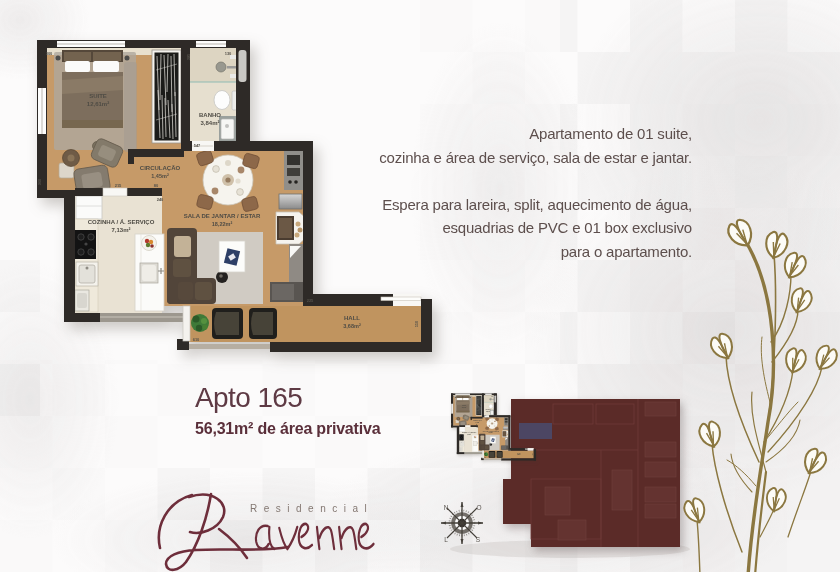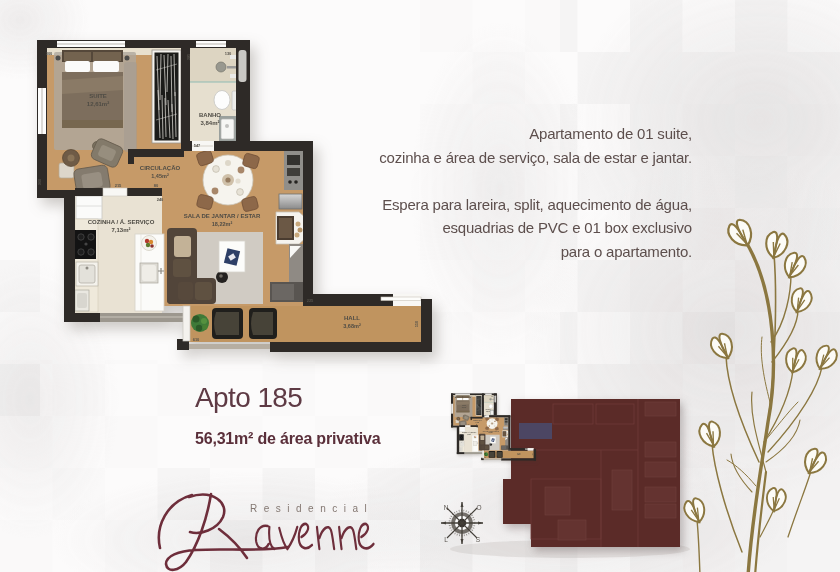--- a/index.html
+++ b/index.html
@@ -3,21 +3,21 @@
 <meta charset="utf-8">
 <style>
   html,body{margin:0;padding:0;background:#ffffff;}
   #page{position:relative;width:840px;height:572px;overflow:hidden;background:#86efac;
         font-family:"Liberation Sans",sans-serif;}
   #bgsvg,#plansvg{position:absolute;left:0;top:0;}
   .para{position:absolute;top:122px;right:148px;text-align:right;color:#5d4f4d;
         font-size:15px;line-height:23.5px;letter-spacing:-0.2px;white-space:nowrap;}
   .apto{position:absolute;left:195px;top:382px;color:#5e3742;}
   .apto .t1{font-size:28px;letter-spacing:-0.6px;color:#5e3a44;}
-  .apto .t2{margin-top:16px;font-size:16px;font-weight:bold;color:#5a2f3a;letter-spacing:-0.2px;}
+  .apto .t2{margin-top:6px;font-size:16px;font-weight:bold;color:#5a2f3a;letter-spacing:-0.2px;}
   .residencial{position:absolute;left:250px;top:503px;font-size:10px;letter-spacing:6.5px;color:#847872;z-index:5;}
 </style>
 </head>
 <body>
 <div id="page">
 
 <svg id="bgsvg" width="840" height="572" viewBox="0 0 840 572">
 <defs>
 <radialGradient id="soft1" cx="50%" cy="50%" r="50%">
   <stop offset="0%" stop-color="#d8d5d5" stop-opacity="0.55"></stop>
@@ -556,19 +556,19 @@
 <path d="M 331,527 C 332,535 333,543 334,549 M 334,538 C 338,528 345,524 348,530 C 350,535 351,544 352,549"></path>
 <path d="M 358,527 C 359,535 360,543 361,549 M 361,538 C 365,528 372,524 375,530 C 377,535 378,544 379,549"></path>
 <path d="M 385,537 C 392,534 396,527 391,524 C 385,523 381,531 382,540 C 383,548 392,552 400,544"></path>
 </g>
 </g>
 </svg>
 
 <div class="para">Apartamento de 01 suite,<br>cozinha e área de serviço, sala de estar e jantar.<br>&nbsp;<br>Espera para lareira, split, aquecimento de água,<br>esquadrias de PVC e 01 box exclusivo<br>para o apartamento.</div>
 
 <div class="apto">
-      <div class="t1">Apto 185</div>
+      <div class="t1">Apto 165</div>
       <div class="t2">56,31m² de área privativa</div>
     </div>
 
 <div class="residencial">Residencial</div>
 
 </div>
 
 </body></html>

